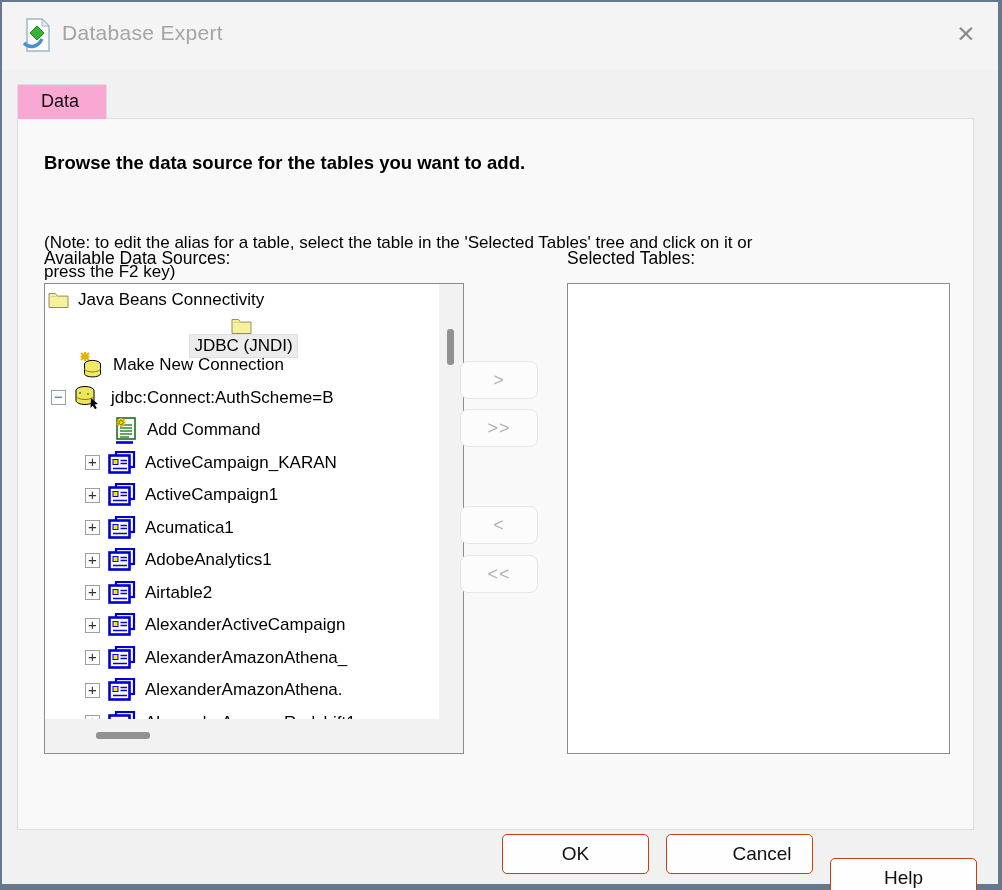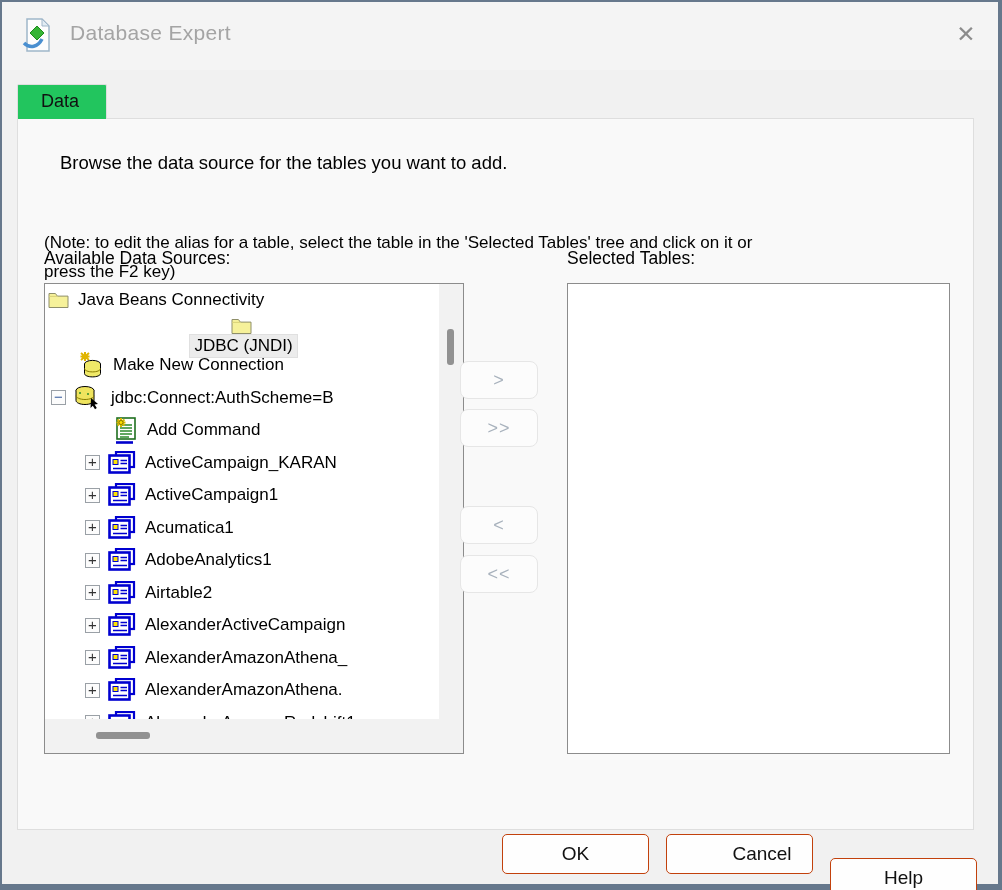--- a/index.html
+++ b/index.html
@@ -8,38 +8,38 @@
 
   .dialog {
     position:relative; width:1002px; height:890px;
     background:#f1f1f1;
     border:2px solid #66788c; border-right-width:4px; border-bottom-width:6px;
   }
 
   
   .titlebar { position:absolute; left:0; top:0; width:100%; height:68px; background:#f4f4f4; }
   .app-icon { position:absolute; left:20px; top:15px; width:30px; height:36px; }
-  .title-text { position:absolute; left:60px; top:19px; font-size:21px; color:#a4a4a4; letter-spacing:.3px;margin-left:8px; }
+  .title-text { position:absolute; left:60px; top:19px; font-size:21px; color:#a4a4a4; letter-spacing:.3px; }
   .close-btn { position:absolute; right:14px; top:14px; width:36px; height:36px;
     display:flex; align-items:center; justify-content:center;
     font-size:23px; color:#8c8c8c; cursor:default; }
 
   
   .tab {
     position:absolute; left:15px; top:82px; width:90px; height:35px;
-    background:#22c55e; border:1px solid #dedede; border-bottom:none;
+    background:#f9a8d4; border:1px solid #dedede; border-bottom:none;
     border-radius:2px 2px 0 0; z-index:2;
     font-size:18px; color:#111; padding:6px 0 0 23px;
   }
   .panel {
     position:absolute; left:15px; top:116px; width:957px; height:712px;
     background:#f9f9f9; border:1px solid #dedede;
   }
 
-  .heading { position:absolute; left:42px; top:150px; font-size:18.5px; font-weight:normal; color:#000;margin-left:16px; }
+  .heading { position:absolute; left:42px; top:150px; font-size:18.5px; font-weight:bold; color:#000; }
   .note { position:absolute; left:42px; top:182px; width:930px; font-size:17px; color:#000000; line-height:29px;margin-top:44px; }
   .col-label { position:absolute; top:246px; font-size:17.5px; color:#000; }
   .col-label.left { left:42px; }
   .col-label.right { left:565px; }
 
   
   .listbox { position:absolute; top:281px; background:#fff; border:1px solid #8c8c8c; }
   .listbox.tree { left:42px; width:420px; height:471px; }
   .listbox.selected { left:565px; width:383px; height:471px; }
 

